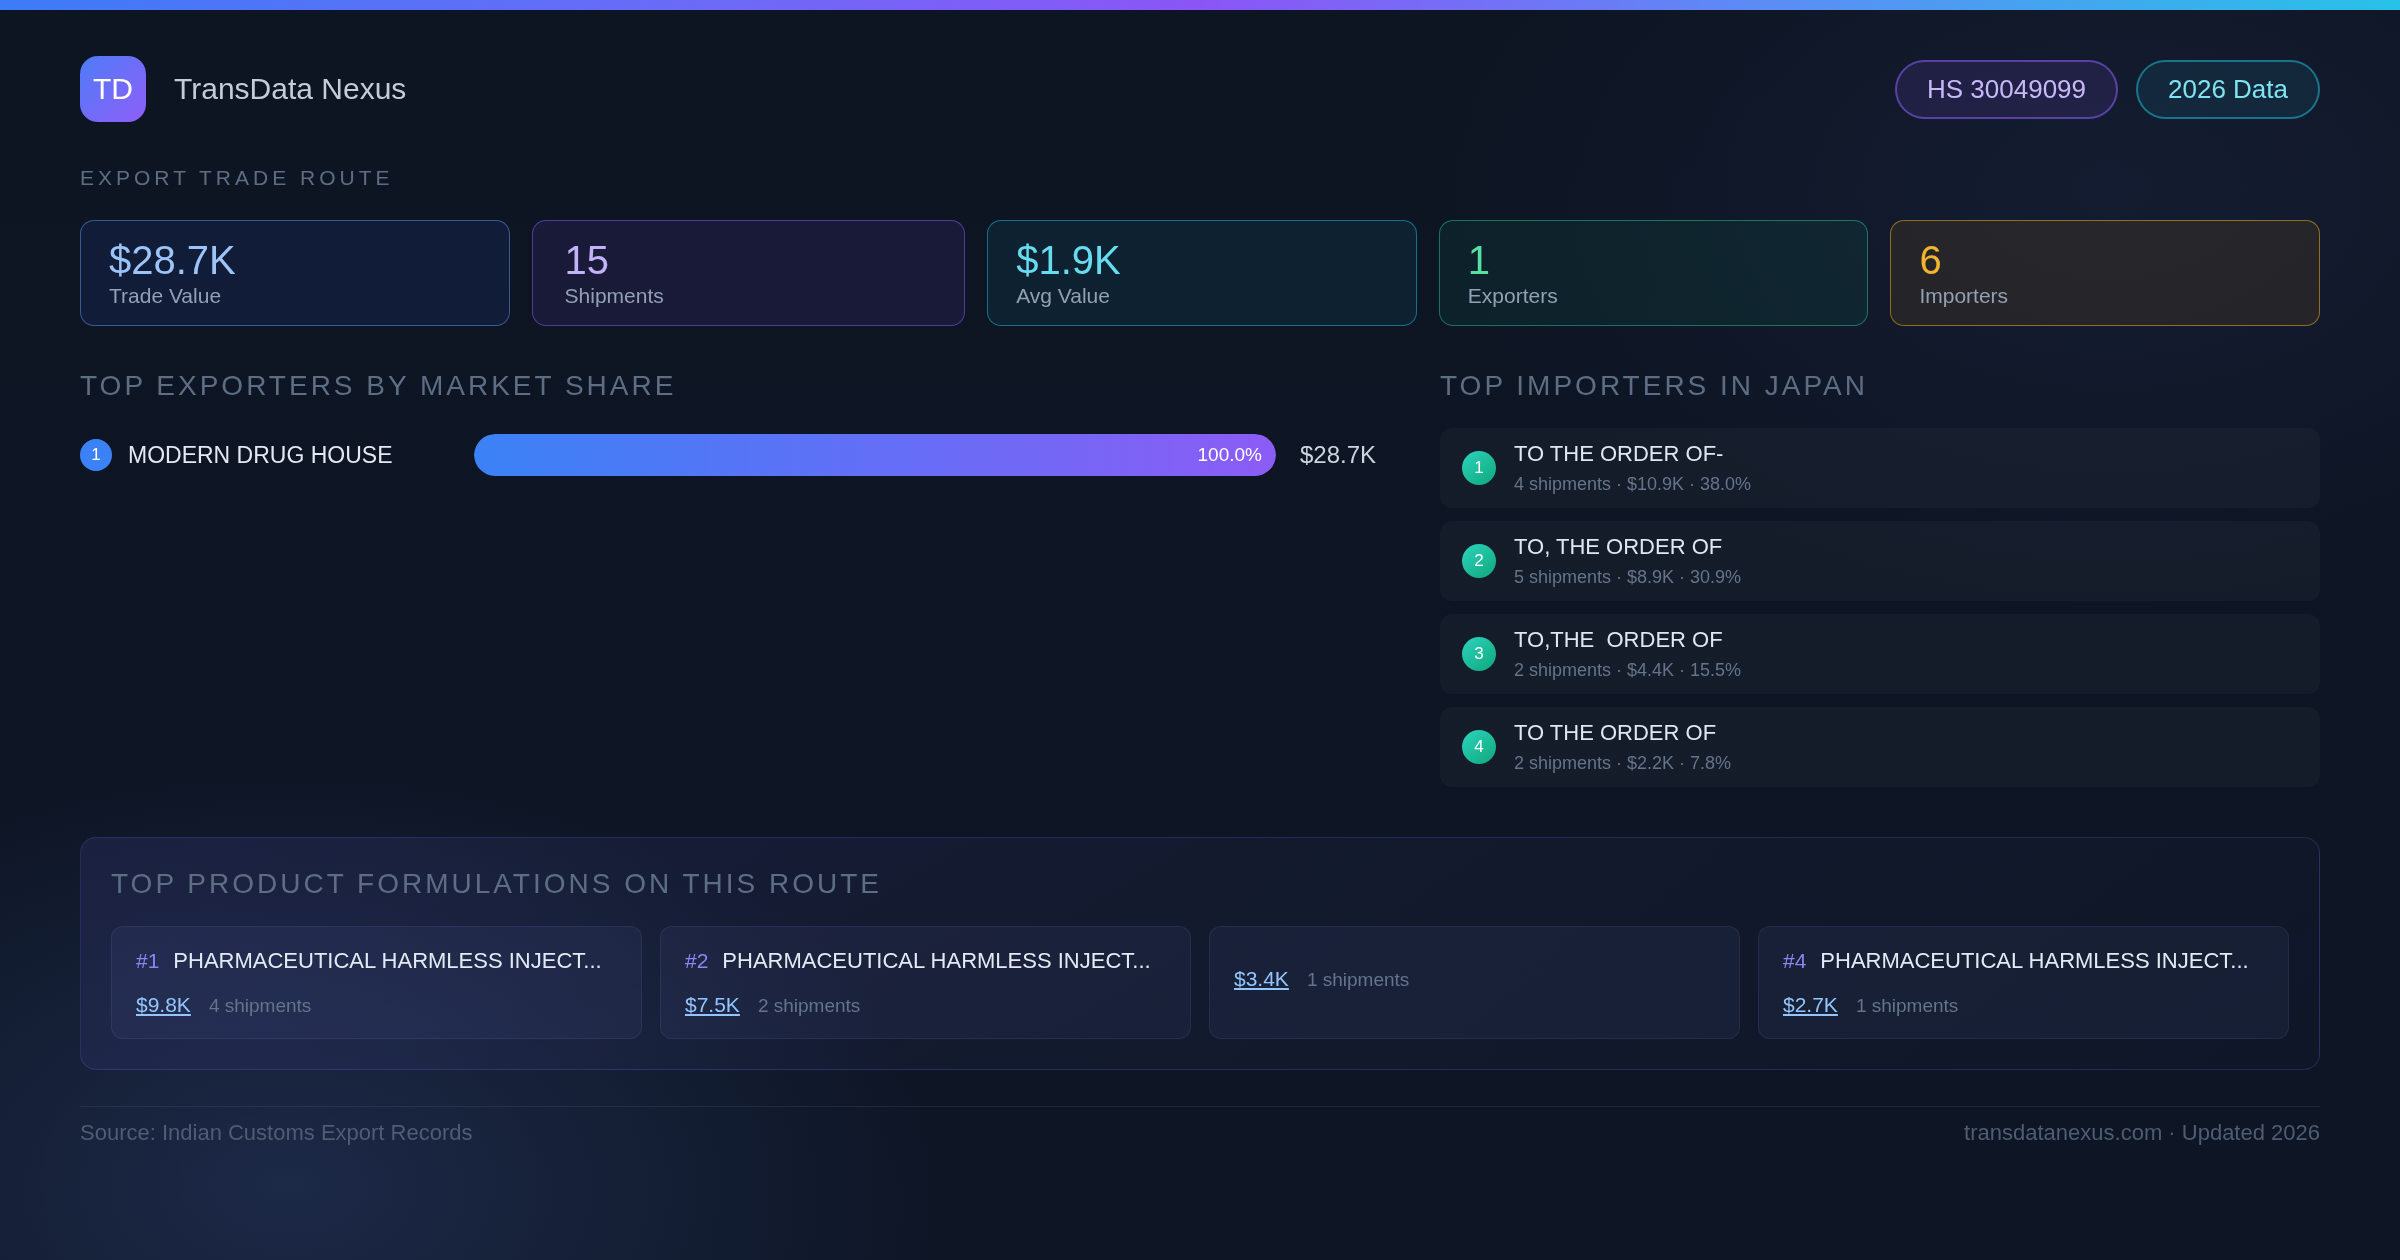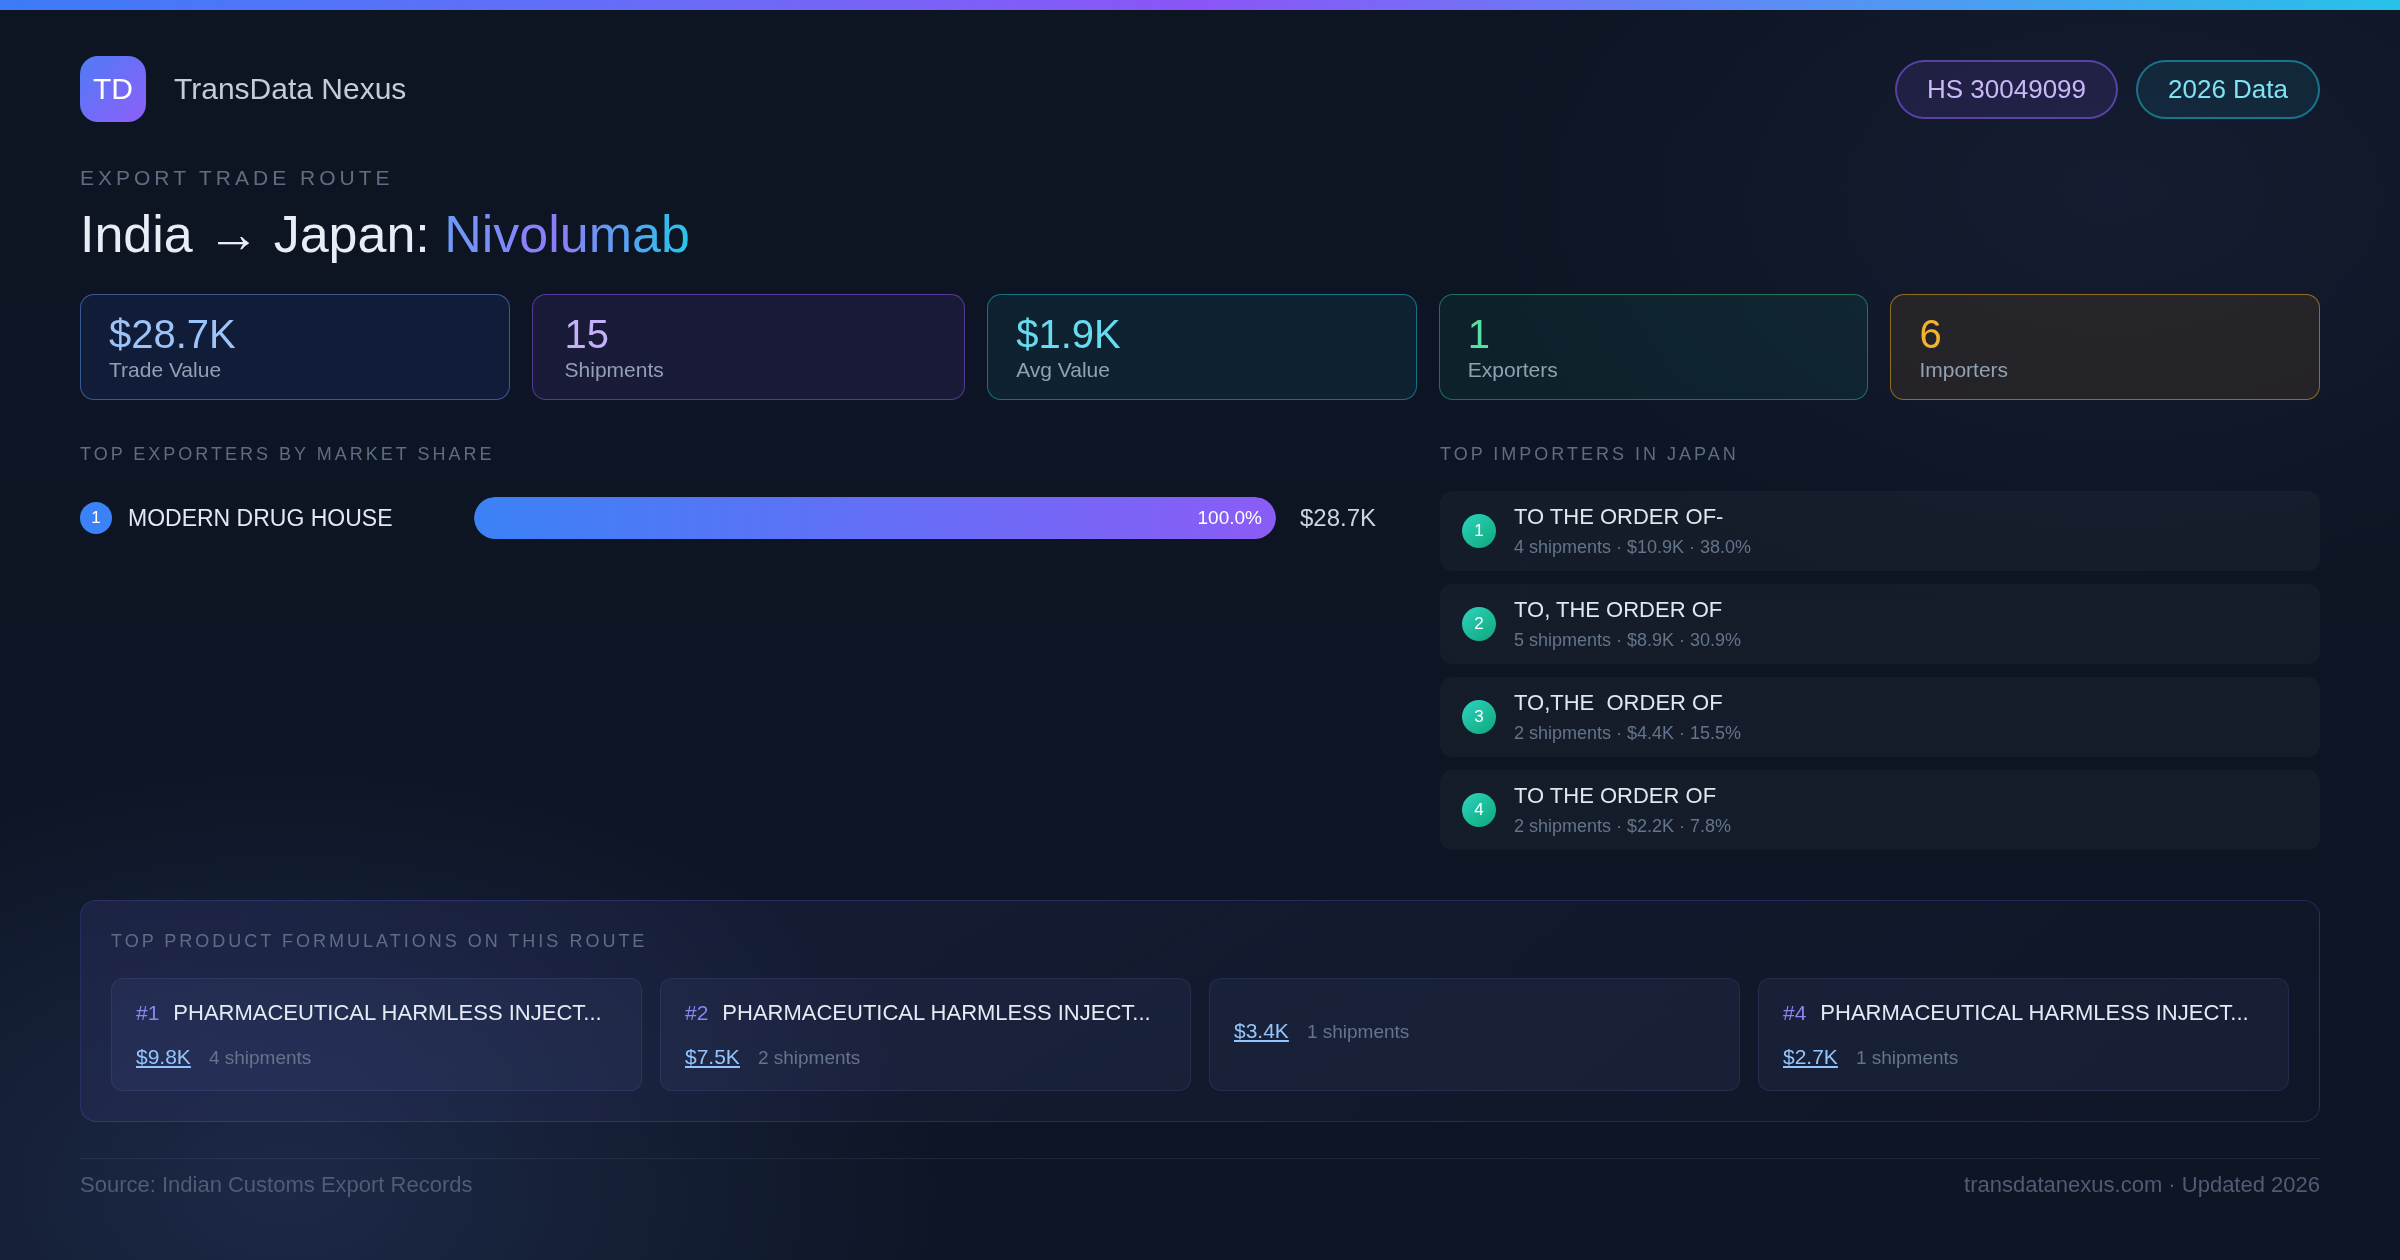--- a/index.html
+++ b/index.html
@@ -39,21 +39,21 @@
   .stat-value{font-size:40px;}
   .stat-label{font-size:21px;color:#92a0b3;}
   .s-blue{border-color:rgba(96,150,246,.50);background:rgba(59,110,246,.10);}  .s-blue .stat-value{color:#9cc4f8;}
   .s-purple{border-color:rgba(139,92,246,.50);background:rgba(139,92,246,.10);padding-left:32px;} .s-purple .stat-value{color:#c3b1f9;}
   .s-cyan{border-color:rgba(34,211,238,.45);background:rgba(34,211,238,.07);}   .s-cyan .stat-value{color:#67dcf0;}
   .s-green{border-color:rgba(52,211,153,.45);background:rgba(16,185,129,.08);}  .s-green .stat-value{color:#57e0a2;}
   .s-amber{border-color:rgba(217,160,30,.60);background:rgba(245,158,11,.09);}  .s-amber .stat-value{color:#f0b42e;}
 
   
   .columns{display:grid;grid-template-columns:1330px 880px;column-gap:30px;margin-top:44px;}
-  .sec-heading{font-size:18px;letter-spacing:3px;color:#5d6e84;}
+  .sec-heading{font-size:28px;letter-spacing:3px;color:#5d6e84;}
 
   .exp-row{display:flex;align-items:center;margin-top:32px;gap:16px;cursor:pointer;}
   .rank-blue{width:32px;height:32px;border-radius:50%;background:#3b82f6;color:#fff;font-size:17px;
              display:flex;align-items:center;justify-content:center;flex:none;}
   .exp-name{width:330px;font-size:23px;color:#e2e9f2;flex:none;}
   .bar-track{flex:1;height:42px;border-radius:999px;background:rgba(255,255,255,.05);overflow:hidden;}
   .bar-fill{height:100%;border-radius:999px;background:linear-gradient(90deg,#3b82f6,#8b5cf6);
             display:flex;align-items:center;justify-content:flex-end;padding-right:14px;box-sizing:border-box;}
   .bar-pct{font-size:19px;color:#ffffff;}
   .exp-value{width:110px;font-size:24px;color:#cbd5e1;flex:none;margin-left:8px;}
@@ -97,21 +97,20 @@
       </div>
       <div class="app-name">TransData Nexus</div>
     </div>
     <div class="badges">
       <div class="badge badge-purple">HS 30049099</div>
       <div class="badge badge-cyan">2026 Data</div>
     </div>
   </header>
 
   <div class="eyebrow">EXPORT TRADE ROUTE</div>
-  <h1 class="title"><span>India → Japan: </span><span class="grad">Nivolumab</span></h1>
 
   <section class="stats">
     <div class="stat s-blue">
       <div class="stat-value">$28.7K</div>
       <div class="stat-label">Trade Value</div>
     </div>
     <div class="stat s-purple">
       <div class="stat-value">15</div>
       <div class="stat-label">Shipments</div>
     </div>

